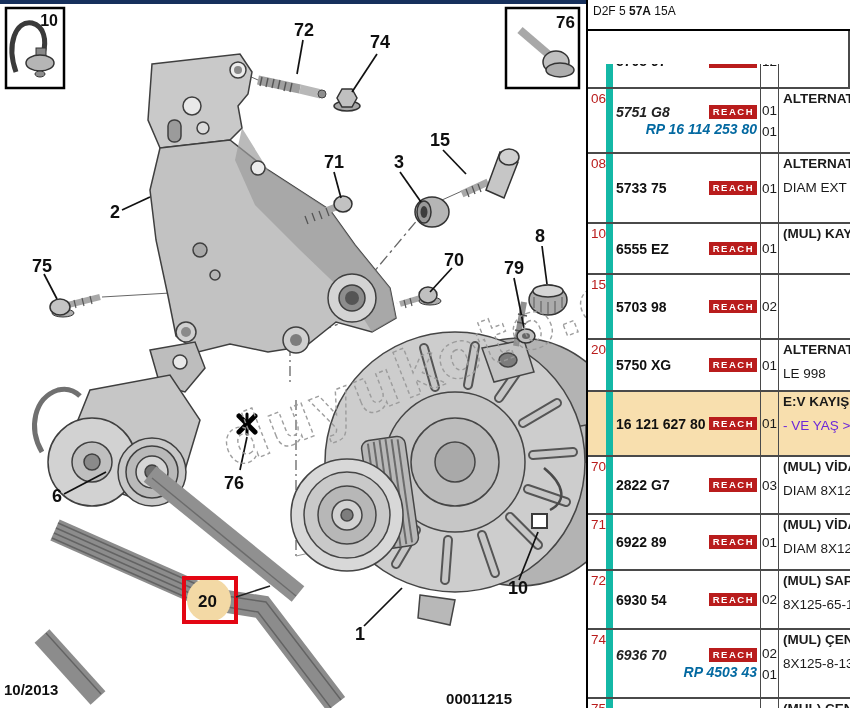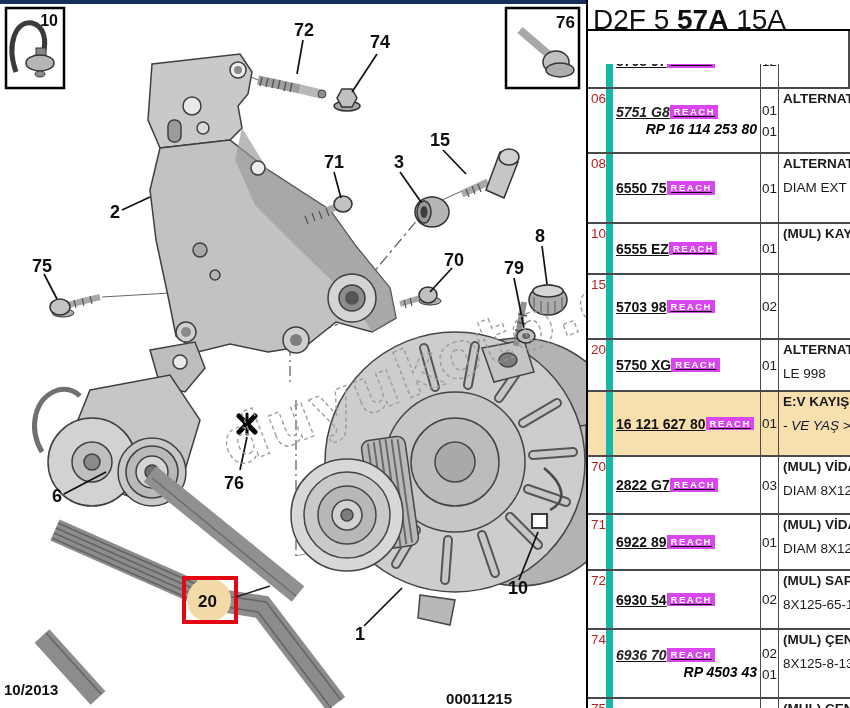--- a/index.html
+++ b/index.html
@@ -3,44 +3,44 @@
 <meta charset="utf-8">
 <style>
   html,body{margin:0;padding:0;background:#ffffff;}
   #stage{position:relative;width:850px;height:708px;overflow:hidden;background:#fff;
          font-family:"Liberation Sans",sans-serif;}
   #diagram{position:absolute;left:0;top:0;width:586px;height:708px;}
   
   #parts-table{position:absolute;left:586px;top:0;width:264px;height:708px;
                border-left:2px solid #000;box-sizing:border-box;background:#fff;}
   .tbl-header{height:31px;border-bottom:2px solid #000;box-sizing:border-box;
-              font-size:28px;color:#111;padding:4px 0 0 5px;white-space:nowrap;}
+              font-size:12px;color:#111;padding:4px 0 0 5px;white-space:nowrap;}
   .tbl-header b{font-weight:bold;}
   .r-gap{height:33px;border-right:2px solid #4a4a4a;box-sizing:border-box;}
   .trow{display:grid;grid-template-columns:25px 148px 18px 1fr;
         border-bottom:2px solid #4a4a4a;box-sizing:border-box;position:relative;background:#fff;}
   .trow:last-child{border-bottom:none;}
   .c-ref{border-right:7px solid #14b8a6;font-size:13.5px;color:#b91c1c;padding:2px 0 0 3px;}
   .c-part{border-right:1px solid #4a4a4a;display:flex;flex-direction:column;
           justify-content:center;padding:0 3px;box-sizing:border-box;}
   .c-qty{border-right:1px solid #4a4a4a;display:flex;flex-direction:column;
          justify-content:center;font-size:13.5px;color:#1a1a1a;padding-left:1px;}
   .c-desc{padding:2px 0 0 4px;font-size:13.5px;color:#1a1a1a;overflow:hidden;
           white-space:nowrap;display:flex;flex-direction:column;align-items:flex-start;}
-  .part-line{display:flex;align-items:center;justify-content:flex-start;
-             font-weight:bold;font-size:14px;color:#111;text-decoration:underline;}
+  .part-line{display:flex;align-items:center;justify-content:space-between;
+             font-weight:bold;font-size:14px;color:#111;}
   .part-italic .pn{font-style:italic;font-weight:bold;color:#222;}
-  .reach{background:#d946ef;color:#fff;font-size:9.5px;font-weight:bold;
+  .reach{background:#b91c1c;color:#fff;font-size:9.5px;font-weight:bold;
          letter-spacing:1.5px;padding:2px 3px 2px 4px;line-height:1;}
   .rp-line{text-align:right;font-weight:bold;font-style:italic;font-size:14px;
-           color:#000000;margin-top:1px;}
+           color:#0369a1;margin-top:1px;}
   .q2{margin-top:6px;}
   .d1{font-weight:bold;}
   .d2{margin-top:9px;font-weight:normal;}
-  .green{color:#0f172a;font-style:italic;}
+  .green{color:#6d28d9;}
   .hl, .hl .c-ref, .hl .c-part, .hl .c-qty, .hl .c-desc{background:#f8dfae;}
   
   .r-partial{height:25px;border-right:2px solid #4a4a4a;}
   .clipbox{height:8px;overflow:hidden;}
   .clipbox .part-line{margin-top:-11px;}
   .clipbox-q{height:8px;overflow:hidden;font-size:13.5px;}
   .clipbox-q span{display:block;margin-top:-10px;}
   .r-partial .c-part,.r-partial .c-qty{justify-content:flex-start;}
   
   .h65{height:65px;} .h55{height:70px;} .h51{height:51px;} .h52{height:52px;}
@@ -380,21 +380,21 @@
         </div>
       <div class="c-desc">
           <span class="d1">ALTERNAT</span>
         </div>
     </div>
 
     <div class="trow h55">
       <div class="c-ref">08</div>
       <div class="c-part">
         <div class="part-line">
-            <span class="pn">6550 75</span>
+            <span class="pn">5733 75</span>
             <span class="reach">REACH</span>
           </div>
       </div>
       <div class="c-qty">
           <span>01</span>
         </div>
       <div class="c-desc">
           <span class="d1">ALTERNAT</span>
           <span class="d2">DIAM EXT</span>
         </div>

